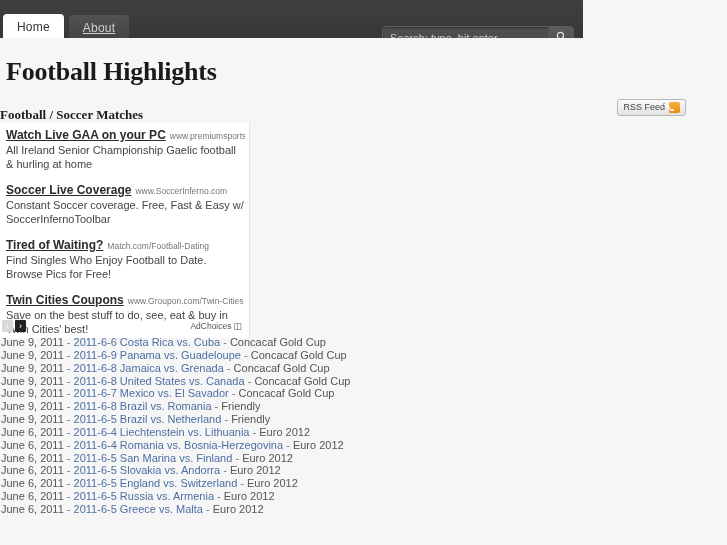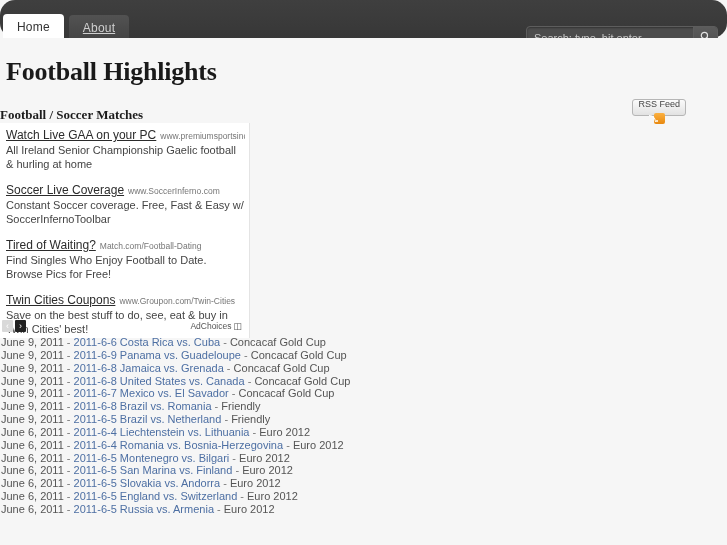--- a/index.html
+++ b/index.html
@@ -12,25 +12,24 @@
     background: #f6f6f6;
     font-family: "Liberation Sans", sans-serif;
     overflow: hidden;
     position: relative;
   }
 
   
   .topbar {
     position: absolute;
     left: 0; top: 0;
-    width: 727px;
+    width: 583px;
     height: 38px;
     background: #3b3b3b;
     background-image: linear-gradient(to bottom, #3f3f3f 0%, #373737 100%);
-    border-radius: 15px;
   }
   .nav {
     position: absolute;
     left: 3px; top: 14px;
     display: flex;
     align-items: flex-end;
     gap: 5px;
   }
   .tab {
     font-size: 12px;
@@ -133,21 +132,20 @@
     display: flex;
     align-items: center;
     gap: 4px;
     height: 15px;
     padding: 0 5px;
     background: #ededed;
     background-image: linear-gradient(to bottom, #fbfbfb, #e2e2e2);
     border: 1px solid #b6b6b6;
     border-radius: 3px;
     cursor: pointer;
-    flex-direction: column;
   }
   .rss-label {
     font-size: 9px;
     color: #444444;
     line-height: 1;
   }
   .rss-icon {
     width: 11px; height: 11px;
     border-radius: 2px;
     background: #f19a2b;
@@ -191,21 +189,21 @@
     padding: 0 4px 0 6px;
     margin-bottom: 9px;
   }
   .ad-head {
     display: block;
     white-space: nowrap;
     overflow: hidden;
   }
   .ad-title {
     font-size: 12px;
-    font-weight: normal;
+    font-weight: bold;
     color: #2b2b2b;
     text-decoration: underline;
     cursor: pointer;
   }
   .ad-url {
     font-size: 8.5px;
     color: #767676;
     margin-left: 4px;
   }
   .ad-desc {
@@ -352,18 +350,18 @@
 <div class="match-list">
     <div class="match-row"><span class="date">June 9, 2011</span><span class="sep"> - </span><span class="link">2011-6-6 Costa Rica vs. Cuba</span><span class="sep"> - </span><span class="comp">Concacaf Gold Cup</span></div>
     <div class="match-row"><span class="date">June 9, 2011</span><span class="sep"> - </span><span class="link">2011-6-9 Panama vs. Guadeloupe</span><span class="sep"> - </span><span class="comp">Concacaf Gold Cup</span></div>
     <div class="match-row"><span class="date">June 9, 2011</span><span class="sep"> - </span><span class="link">2011-6-8 Jamaica vs. Grenada</span><span class="sep"> - </span><span class="comp">Concacaf Gold Cup</span></div>
     <div class="match-row"><span class="date">June 9, 2011</span><span class="sep"> - </span><span class="link">2011-6-8 United States vs. Canada</span><span class="sep"> - </span><span class="comp">Concacaf Gold Cup</span></div>
     <div class="match-row"><span class="date">June 9, 2011</span><span class="sep"> - </span><span class="link">2011-6-7 Mexico vs. El Savador</span><span class="sep"> - </span><span class="comp">Concacaf Gold Cup</span></div>
     <div class="match-row"><span class="date">June 9, 2011</span><span class="sep"> - </span><span class="link">2011-6-8 Brazil vs. Romania</span><span class="sep"> - </span><span class="comp">Friendly</span></div>
     <div class="match-row"><span class="date">June 9, 2011</span><span class="sep"> - </span><span class="link">2011-6-5 Brazil vs. Netherland</span><span class="sep"> - </span><span class="comp">Friendly</span></div>
     <div class="match-row"><span class="date">June 6, 2011</span><span class="sep"> - </span><span class="link">2011-6-4 Liechtenstein vs. Lithuania</span><span class="sep"> - </span><span class="comp">Euro 2012</span></div>
     <div class="match-row"><span class="date">June 6, 2011</span><span class="sep"> - </span><span class="link">2011-6-4 Romania vs. Bosnia-Herzegovina</span><span class="sep"> - </span><span class="comp">Euro 2012</span></div>
-    <div class="match-row"><span class="date">June 6, 2011</span><span class="sep"> - </span><span class="link">2011-6-5 Montenegro vs. Bilgari</span><span class="sep"> - </span><span class="comp">Euro 2012</span></div>
     <div class="match-row"><span class="date">June 6, 2011</span><span class="sep"> - </span><span class="link">2011-6-5 San Marina vs. Finland</span><span class="sep"> - </span><span class="comp">Euro 2012</span></div>
     <div class="match-row"><span class="date">June 6, 2011</span><span class="sep"> - </span><span class="link">2011-6-5 Slovakia vs. Andorra</span><span class="sep"> - </span><span class="comp">Euro 2012</span></div>
     <div class="match-row"><span class="date">June 6, 2011</span><span class="sep"> - </span><span class="link">2011-6-5 England vs. Switzerland</span><span class="sep"> - </span><span class="comp">Euro 2012</span></div>
     <div class="match-row"><span class="date">June 6, 2011</span><span class="sep"> - </span><span class="link">2011-6-5 Russia vs. Armenia</span><span class="sep"> - </span><span class="comp">Euro 2012</span></div>
+    <div class="match-row"><span class="date">June 6, 2011</span><span class="sep"> - </span><span class="link">2011-6-5 Greece vs. Malta</span><span class="sep"> - </span><span class="comp">Euro 2012</span></div>
   </div>
 
 </body></html>

